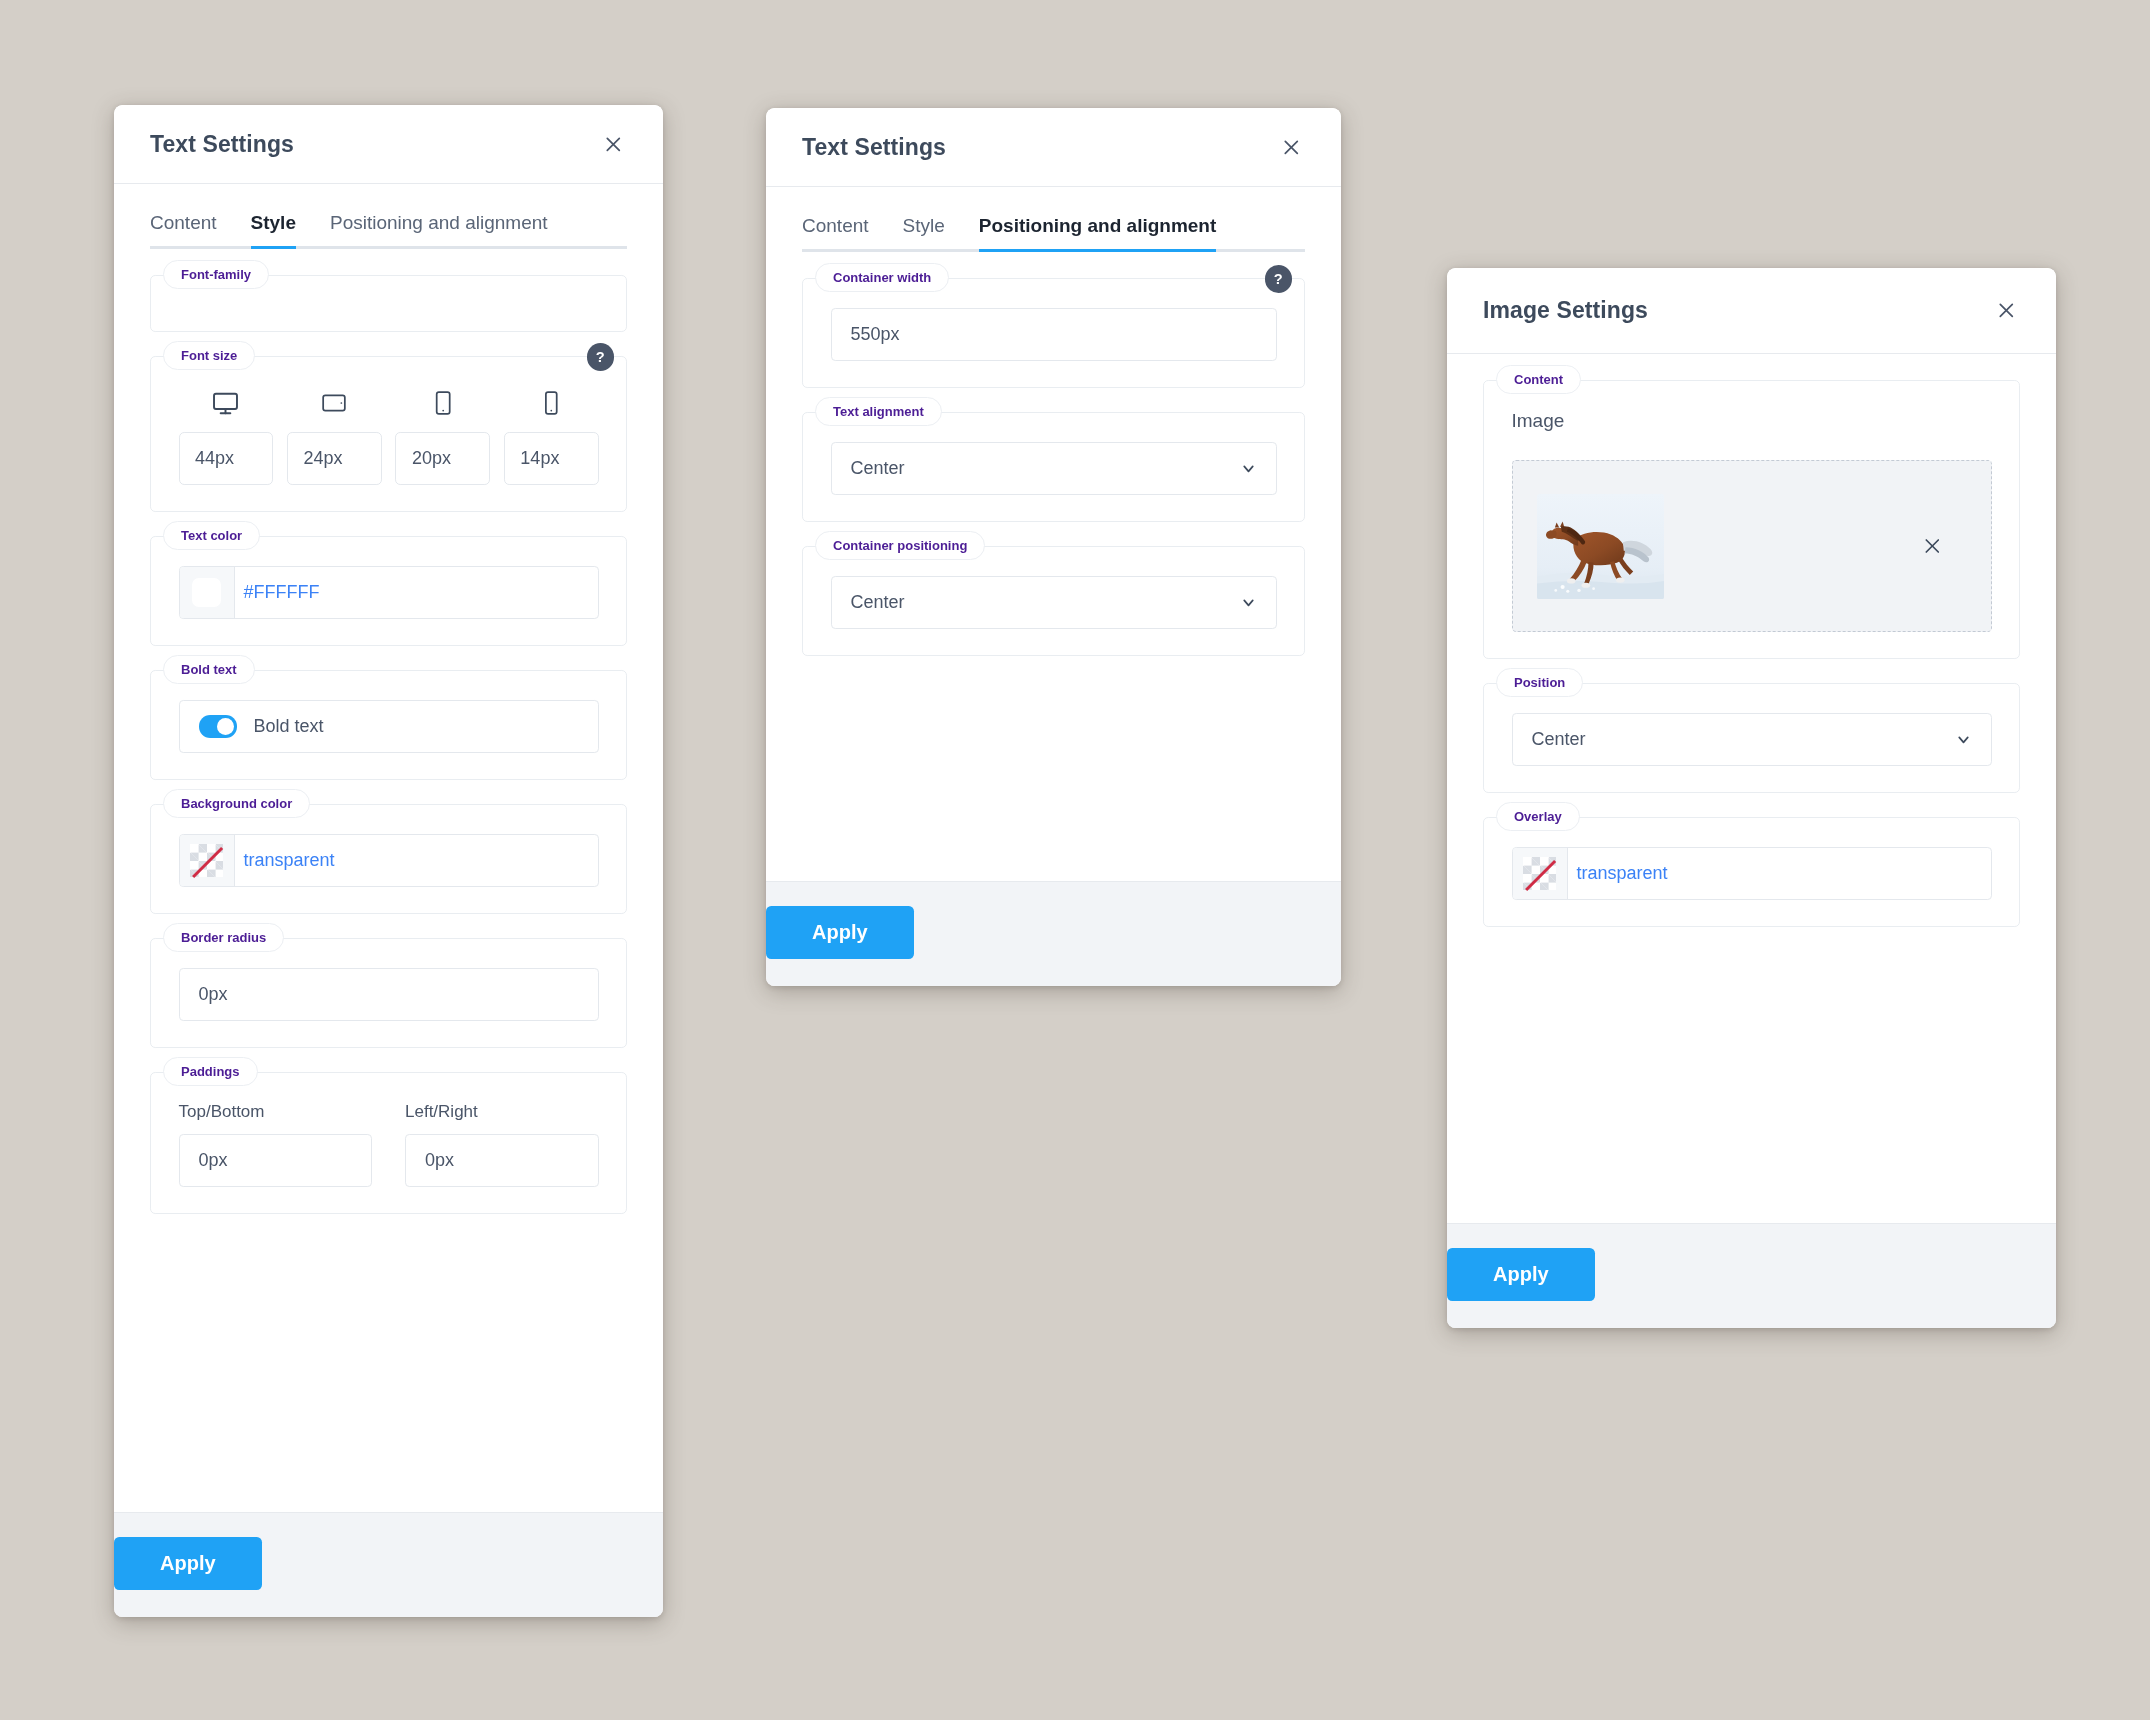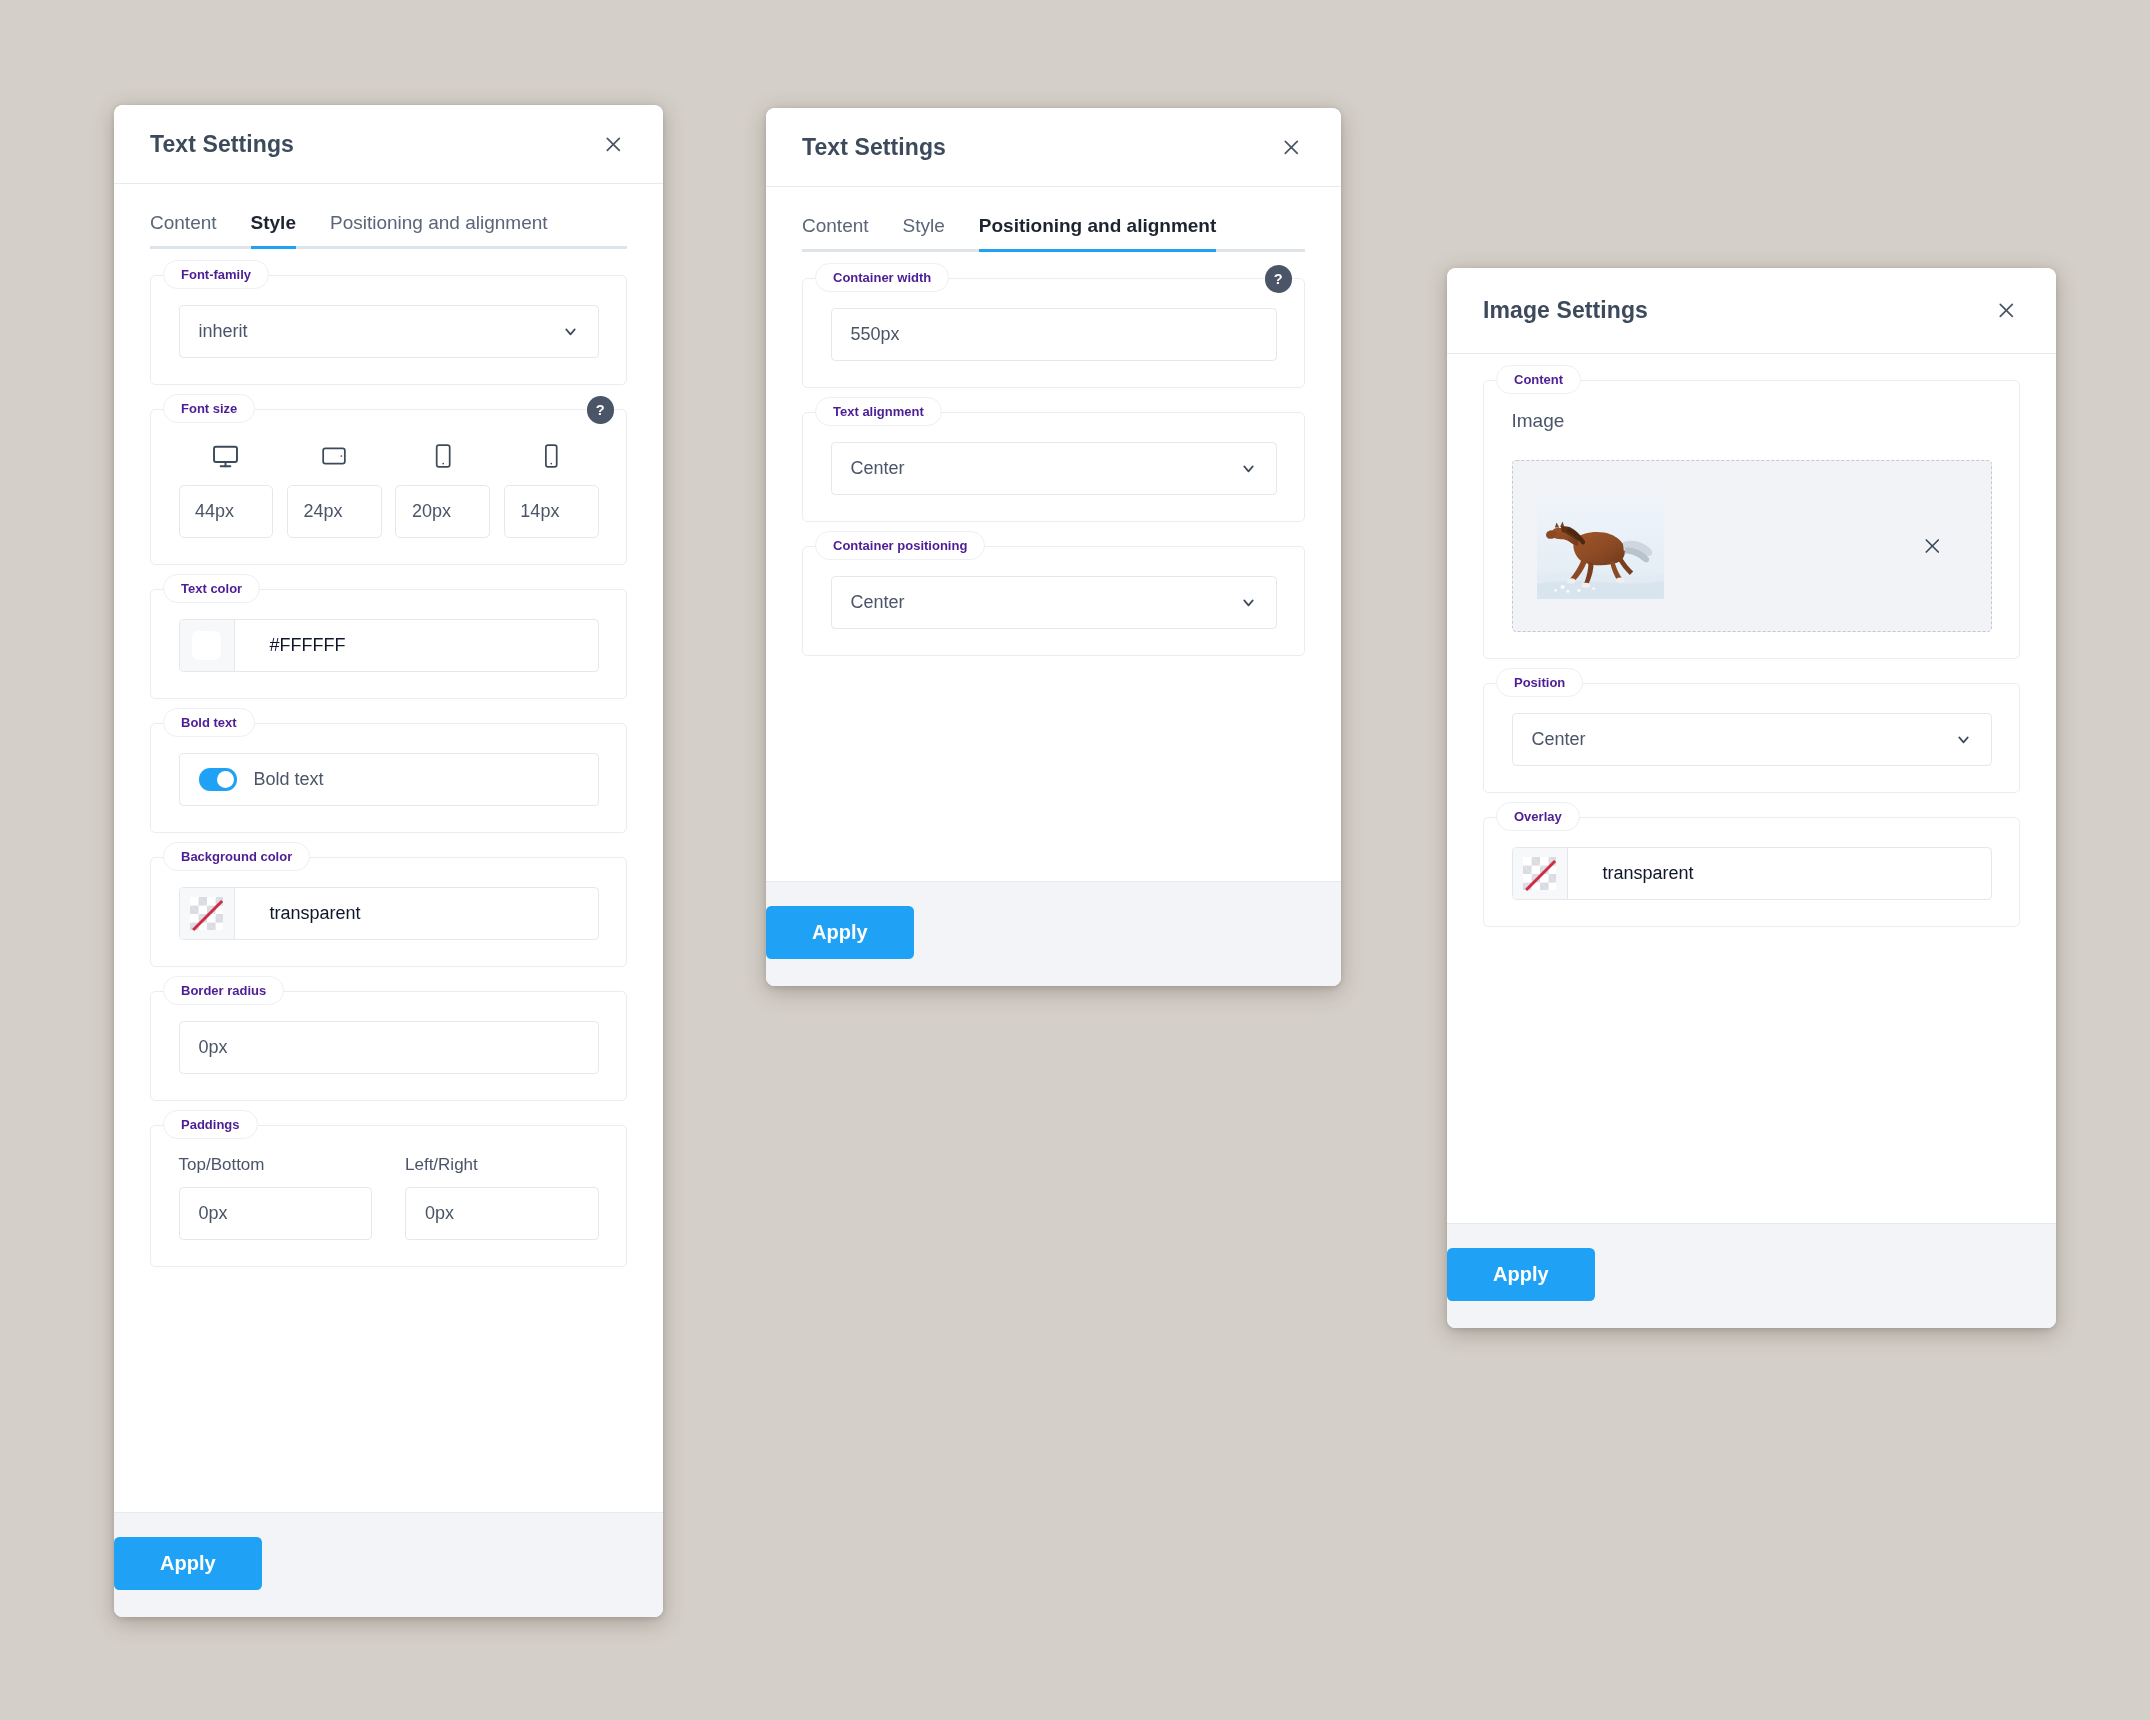--- a/index.html
+++ b/index.html
@@ -184,23 +184,23 @@
     left: -3.4px; top: 50%;
     width: 41px; height: 2.6px;
     background: #d02c45;
     transform: rotate(-45deg);
     transform-origin: center;
   }
   .color-text {
     flex: 1 1 auto;
     display: flex;
     align-items: center;
-    padding-left: 35px;
+    padding-left: 9px;
     font-size: 18px;
-    color: #0f172a;
+    color: #3b82f6;
   }
 
   
   .device-row {
     display: flex;
     justify-content: space-between;
     gap: 13.8px;
     margin-bottom: 12px;
   }
   .device-icon {
@@ -356,28 +356,20 @@
     <div class="tabs">
       <div class="tab">Content</div>
       <div class="tab active">Style</div>
       <div class="tab">Positioning and alignment</div>
     </div>
 
     <div class="panel-body">
 
       <div class="group">
         <div class="group-legend">Font-family</div>
-        <div class="field select">
-          <span>inherit</span>
-          <span class="chev">
-            <svg width="17" height="17" viewBox="0 0 24 24" fill="none" stroke="currentColor" stroke-width="2.4" stroke-linecap="round" stroke-linejoin="round">
-                <polyline points="6 9 12 16 18 9"></polyline>
-              </svg>
-          </span>
-        </div>
       </div>
 
       <div class="group">
         <div class="group-legend">Font size</div>
         <div class="group-help">?</div>
 
         <div class="device-row">
           <div class="device-icon">
             <svg width="29" height="29" viewBox="0 0 24 24" fill="none" stroke="currentColor" stroke-width="1.6" stroke-linecap="round" stroke-linejoin="round">
                 <rect x="2.5" y="4" width="19" height="12.5" rx="1.6"></rect>

